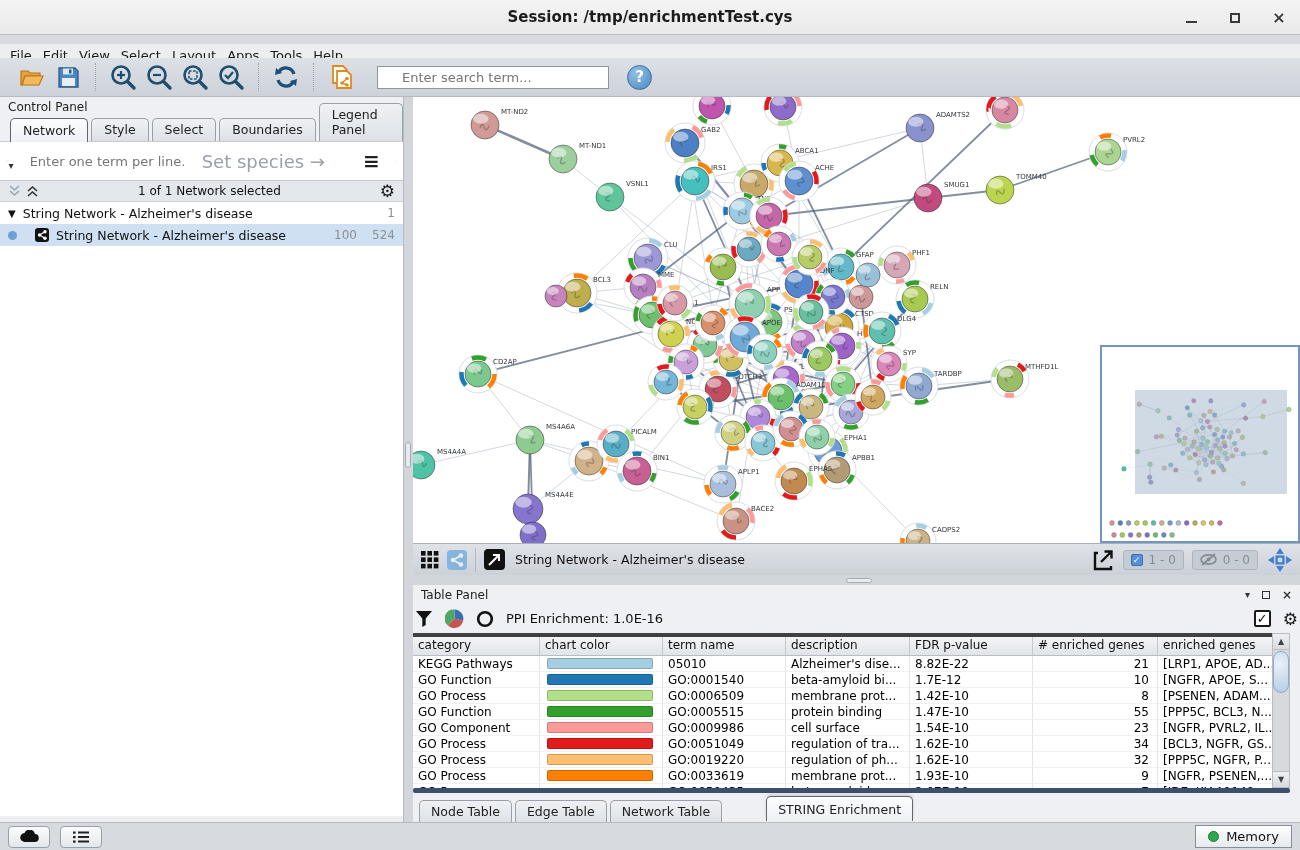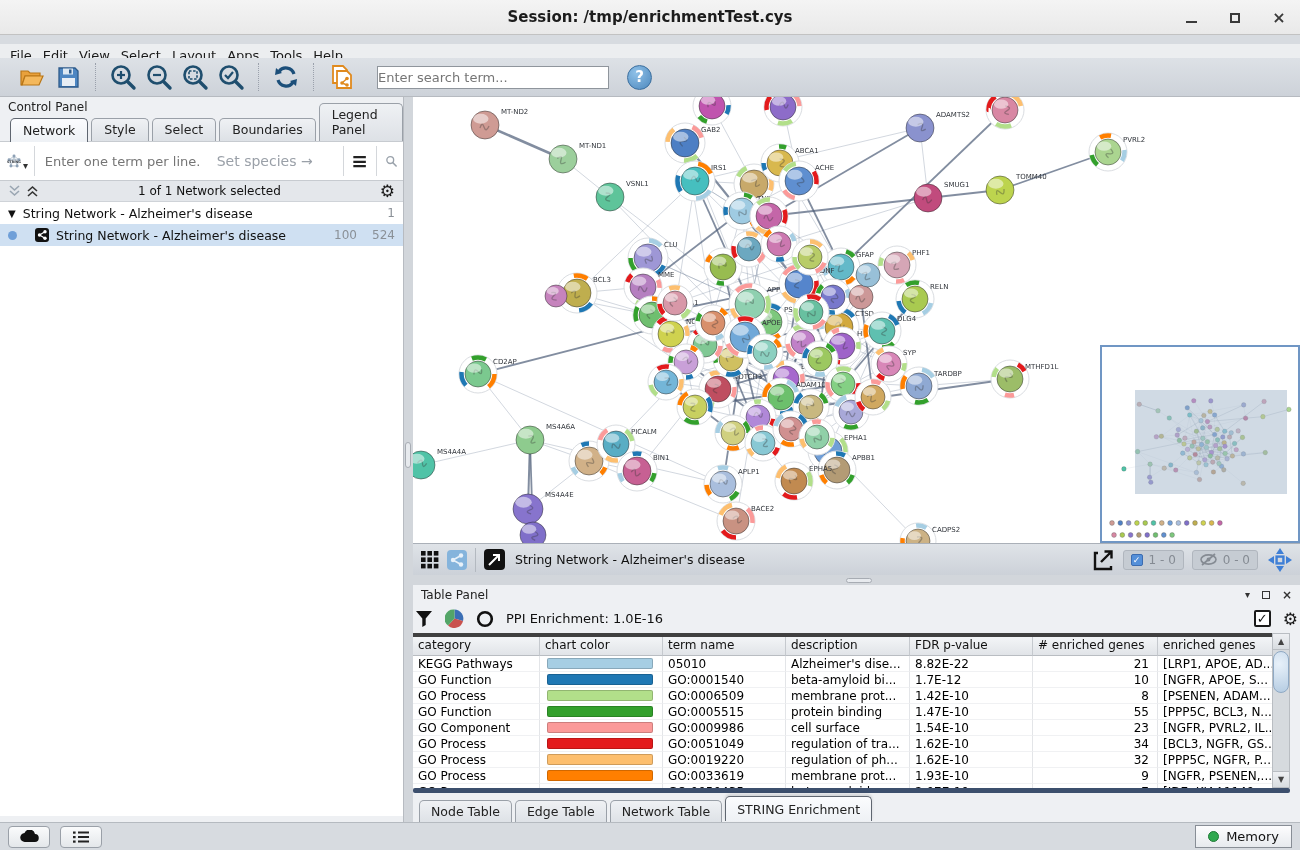--- a/index.html
+++ b/index.html
@@ -23,21 +23,21 @@
     border-bottom:1px solid #cfd2d6;display:flex;align-items:center;padding-left:10px;}
   .menuitem{font-size:13px;color:#1a1a1a;padding:2px 9px 2px 0;margin-right:2px;}
 
   
   #toolbar{position:absolute;left:0;top:58px;width:1300px;height:39px;
     background:linear-gradient(#dde1e6,#cdd2d9);border-bottom:1px solid #b6bac0;
     display:flex;align-items:center;padding-left:14px;}
   .tbtn{width:30px;height:30px;display:flex;align-items:center;justify-content:center;margin:0 3px;}
   .tsep{width:1px;height:28px;border-left:1px dotted #9aa0ab;margin:0 9px;}
   #toolbar input{width:232px;height:23px;border:1px solid #8f959c;background:#fff;
-    font-size:13px;padding:0 0;font-family:inherit;color:#222;margin-left:18px;}
+    font-size:13px;padding:0 24px;font-family:inherit;color:#222;margin-left:18px;}
   .helpbtn{width:25px;height:25px;border-radius:50%;margin-left:18px;
     background:radial-gradient(circle at 35% 30%,#8fc1e8,#4d88bd);
     color:#fff;font-weight:bold;font-size:15px;display:flex;align-items:center;justify-content:center;
     border:1px solid #3c6f9e;}
 
   
   #cpanel{position:absolute;left:0;top:97px;width:404px;height:725px;background:#eef0f3;
     border-right:1px solid #b7bbc1;}
   .panelhead{height:19px;display:flex;align-items:center;padding:0 8px;font-size:12px;color:#222;}
   .panelhead .spacer{flex:1;}
@@ -46,21 +46,21 @@
   .mini .mbox{width:8px;height:8px;border:1.5px solid #333;}
   .mini .mx{font-size:12px;font-weight:bold;color:#333;}
   #cp-tabs{display:flex;align-items:flex-end;height:25px;padding-left:10px;gap:3px;}
   .cptab{font-size:12.5px;padding:3px 12px 4px;border:1px solid #9aa0a8;border-bottom:none;
     border-radius:5px 5px 0 0;background:linear-gradient(#eff1f4,#dde1e6);color:#222;}
   .cptab.active{background:linear-gradient(#fbfcfe,#eef1f5);border-color:#5f6670;
     position:relative;top:1px;padding-top:4px;}
   #stringbar{height:40px;background:#fff;border-top:1px solid #c7cbd0;border-bottom:1px solid #c7cbd0;
     display:flex;align-items:center;padding:0 6px;}
   #stringbar input{flex:1;border:none;outline:none;font-size:13px;color:#333;font-family:inherit;}
-  #stringbar .species{font-size:14px;color:#9aa0a8;margin-right:22px;white-space:nowrap;}
+  #stringbar .species{font-size:18px;color:#9aa0a8;margin-right:22px;white-space:nowrap;}
   #stringbar .vsep{width:1px;height:30px;background:#d4d7db;margin:0 8px;}
   .hamb{font-size:20px;color:#222;font-weight:bold;}
   #netselbar{height:21px;background:#e4e7eb;border-bottom:1px solid #cfd3d8;display:flex;
     align-items:center;padding:0 8px;font-size:12px;}
   #netselbar .status{flex:1;text-align:center;font-size:12px;color:#111;}
   #tree{background:#fff;height:614px;}
   .trow{height:22px;display:flex;align-items:center;font-size:12.5px;padding:0 8px;}
   .trow .lbl{margin-left:7px;}
   .trow .cnt{margin-left:auto;color:#8a9097;font-size:12px;}
   .trow.sel{background:#cfe0f2;}
@@ -118,21 +118,21 @@
   .sarrow{height:16px;background:linear-gradient(#eef0f3,#d8dce0);border-bottom:1px solid #b9bdc2;
     text-align:center;font-size:8px;color:#444;line-height:15px;}
   .sarrow.bottom{position:absolute;bottom:0;left:0;right:0;border-top:1px solid #b9bdc2;border-bottom:none;}
   #vthumb{position:absolute;left:0px;top:17px;width:16px;height:42px;border-radius:8px;
     background:radial-gradient(circle at 35% 30%,#e8f1fa,#b5cce2);border:1px solid #8fa9c4;}
   #darkbar{position:absolute;left:0;top:203px;width:877px;height:5px;background:#3c4f6d;border-radius:2px;}
   #tp-tabs{position:absolute;left:6px;top:211px;display:flex;align-items:flex-end;gap:3px;}
   .tptab{font-size:12.5px;padding:3px 11px 4px;border:1px solid #9aa0a8;border-bottom:none;
     border-radius:5px 5px 0 0;background:linear-gradient(#eff1f4,#dde1e6);color:#222;position:relative;top:2px;}
   .tptab.active{background:linear-gradient(#fbfcfe,#eef1f5);border-color:#5f6670;top:0;
-    padding-top:5px;box-shadow:0 -2px 3px rgba(0,0,0,0.12);}
+    padding-top:5px;box-shadow:0 -2px 3px rgba(0,0,0,0.12);margin-left:41px;}
 
   
   #statusbar{position:absolute;left:0;top:822px;width:1300px;height:28px;background:#d7dbe0;
     border-top:1px solid #b5bac0;display:flex;align-items:center;padding:0 8px;}
   .sbtn{width:42px;height:22px;border:1px solid #9aa0a8;border-radius:4px;margin-right:10px;
     background:linear-gradient(#fafbfc,#e4e7ea);display:flex;align-items:center;justify-content:center;}
   #memorybtn{margin-left:auto;height:23px;border:1px solid #888e96;border-radius:0;
     background:linear-gradient(#fdfdfe,#e7eaee);display:flex;align-items:center;gap:7px;
     padding:0 12px;font-size:13px;color:#111;}
   #memorybtn .dot{width:11px;height:11px;border-radius:50%;background:#2fa84f;border:1px solid #1f7a36;}

